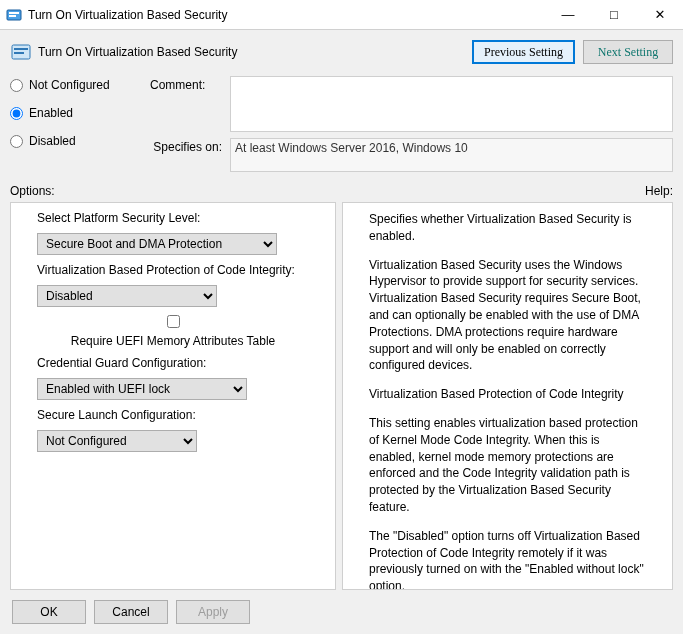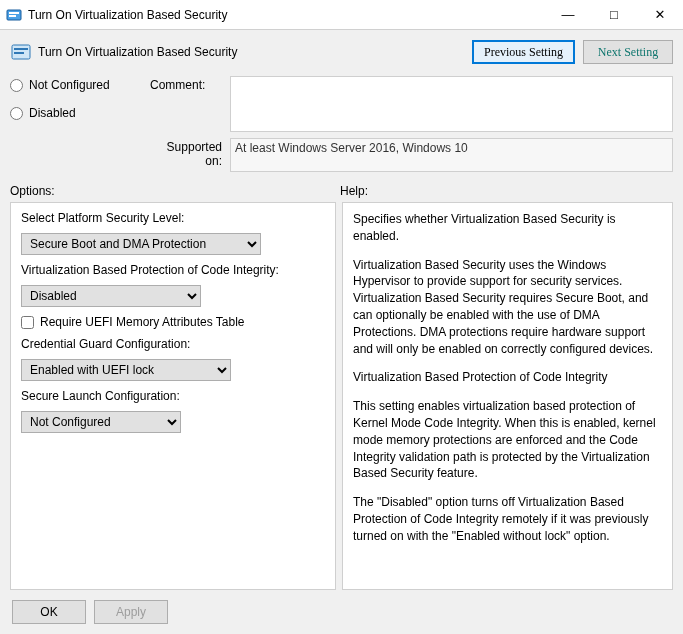--- a/index.html
+++ b/index.html
@@ -95,33 +95,34 @@
     font-family:inherit;
     font-size:12px;
     border:1px solid #cfcfcf;
     background:#f7f7f7;
     color:#333;
     padding:2px 4px;
   }
   .labels-row {
     display:flex;
     padding: 8px 10px 4px 10px;
+    justify-content: space-between;
   }
   .labels-row .left { width: 330px; }
   .panes {
     display:flex;
     gap:6px;
     padding:0 10px;
     flex:1;
     min-height:0;
   }
   .pane {
     border:1px solid #cfcfcf;
     background:#fff;
-    padding:8px 10px;
+    padding:8px 26px;
     overflow-y:auto;
   }
   .options-pane {
     width:326px;
     display:flex;
     flex-direction:column;
     gap:8px;
   }
   .help-pane {
     flex:1;
@@ -130,21 +131,21 @@
     position:relative;
   }
   .help-pane p { margin:0 0 12px 0; }
   select {
     font-family:inherit; font-size:12px;
     height:22px;
     background:#e1e1e1;
     border:1px solid #adadad;
     padding:0 4px;
   }
-  .chk-row { display:flex; align-items:center; gap:6px; }
+  .chk-row { display:flex; align-items:center; gap:6px;flex-direction:column; }
   .chk-row input { margin:0; }
   .footer {
     display:flex;
     justify-content:flex-start;
     gap:8px;
     padding:10px 12px;
   }
   .footer button {
     width:74px; height:24px;
     font-family:inherit; font-size:12px;
@@ -191,29 +192,33 @@
     <button class="nav-btn disabled" disabled="">Next Setting</button>
   </div>
 
   <div class="upper-grid">
     <div class="radio-col" style="grid-row:1 / span 2">
       <label class="radio-item">
         <input type="radio" name="state" style="">
         <span>Not Configured</span>
       </label>
       <label class="radio-item">
+        <input type="radio" name="state" checked="" style="">
+        <span>Enabled</span>
+      </label>
+      <label class="radio-item">
         <input type="radio" name="state" style="">
         <span>Disabled</span>
       </label>
     </div>
 
     <div class="label-col">Comment:</div>
     <textarea class="comment-box" style=""></textarea>
 
-    <div class="label-col" style="grid-column:2; text-align:right; padding-right:8px;">Supported on:</div>
+    <div class="label-col" style="grid-column:2; text-align:right; padding-right:8px;">Specifies on:</div>
     <textarea class="supported-box" readonly="" style="">At least Windows Server 2016, Windows 10</textarea>
   </div>
 
   <div class="labels-row">
     <div class="left">Options:</div>
     <div>Help:</div>
   </div>
 
   <div class="panes">
 
@@ -250,16 +255,17 @@
       <p>Virtualization Based Protection of Code Integrity</p>
       <p>This setting enables virtualization based protection of Kernel Mode Code Integrity. When this is enabled, kernel mode memory protections are enforced and the Code Integrity validation path is protected by the Virtualization Based Security feature.</p>
       <p>The "Disabled" option turns off Virtualization Based Protection of Code Integrity remotely if it was previously turned on with the "Enabled without lock" option.</p>
       <div class="scroll-spacer"></div>
     </div>
 
   </div>
 
   <div class="footer">
     <button>OK</button>
+    <button>Cancel</button>
     <button class="disabled" disabled="">Apply</button>
   </div>
 
 </div>
 
 </body></html>

